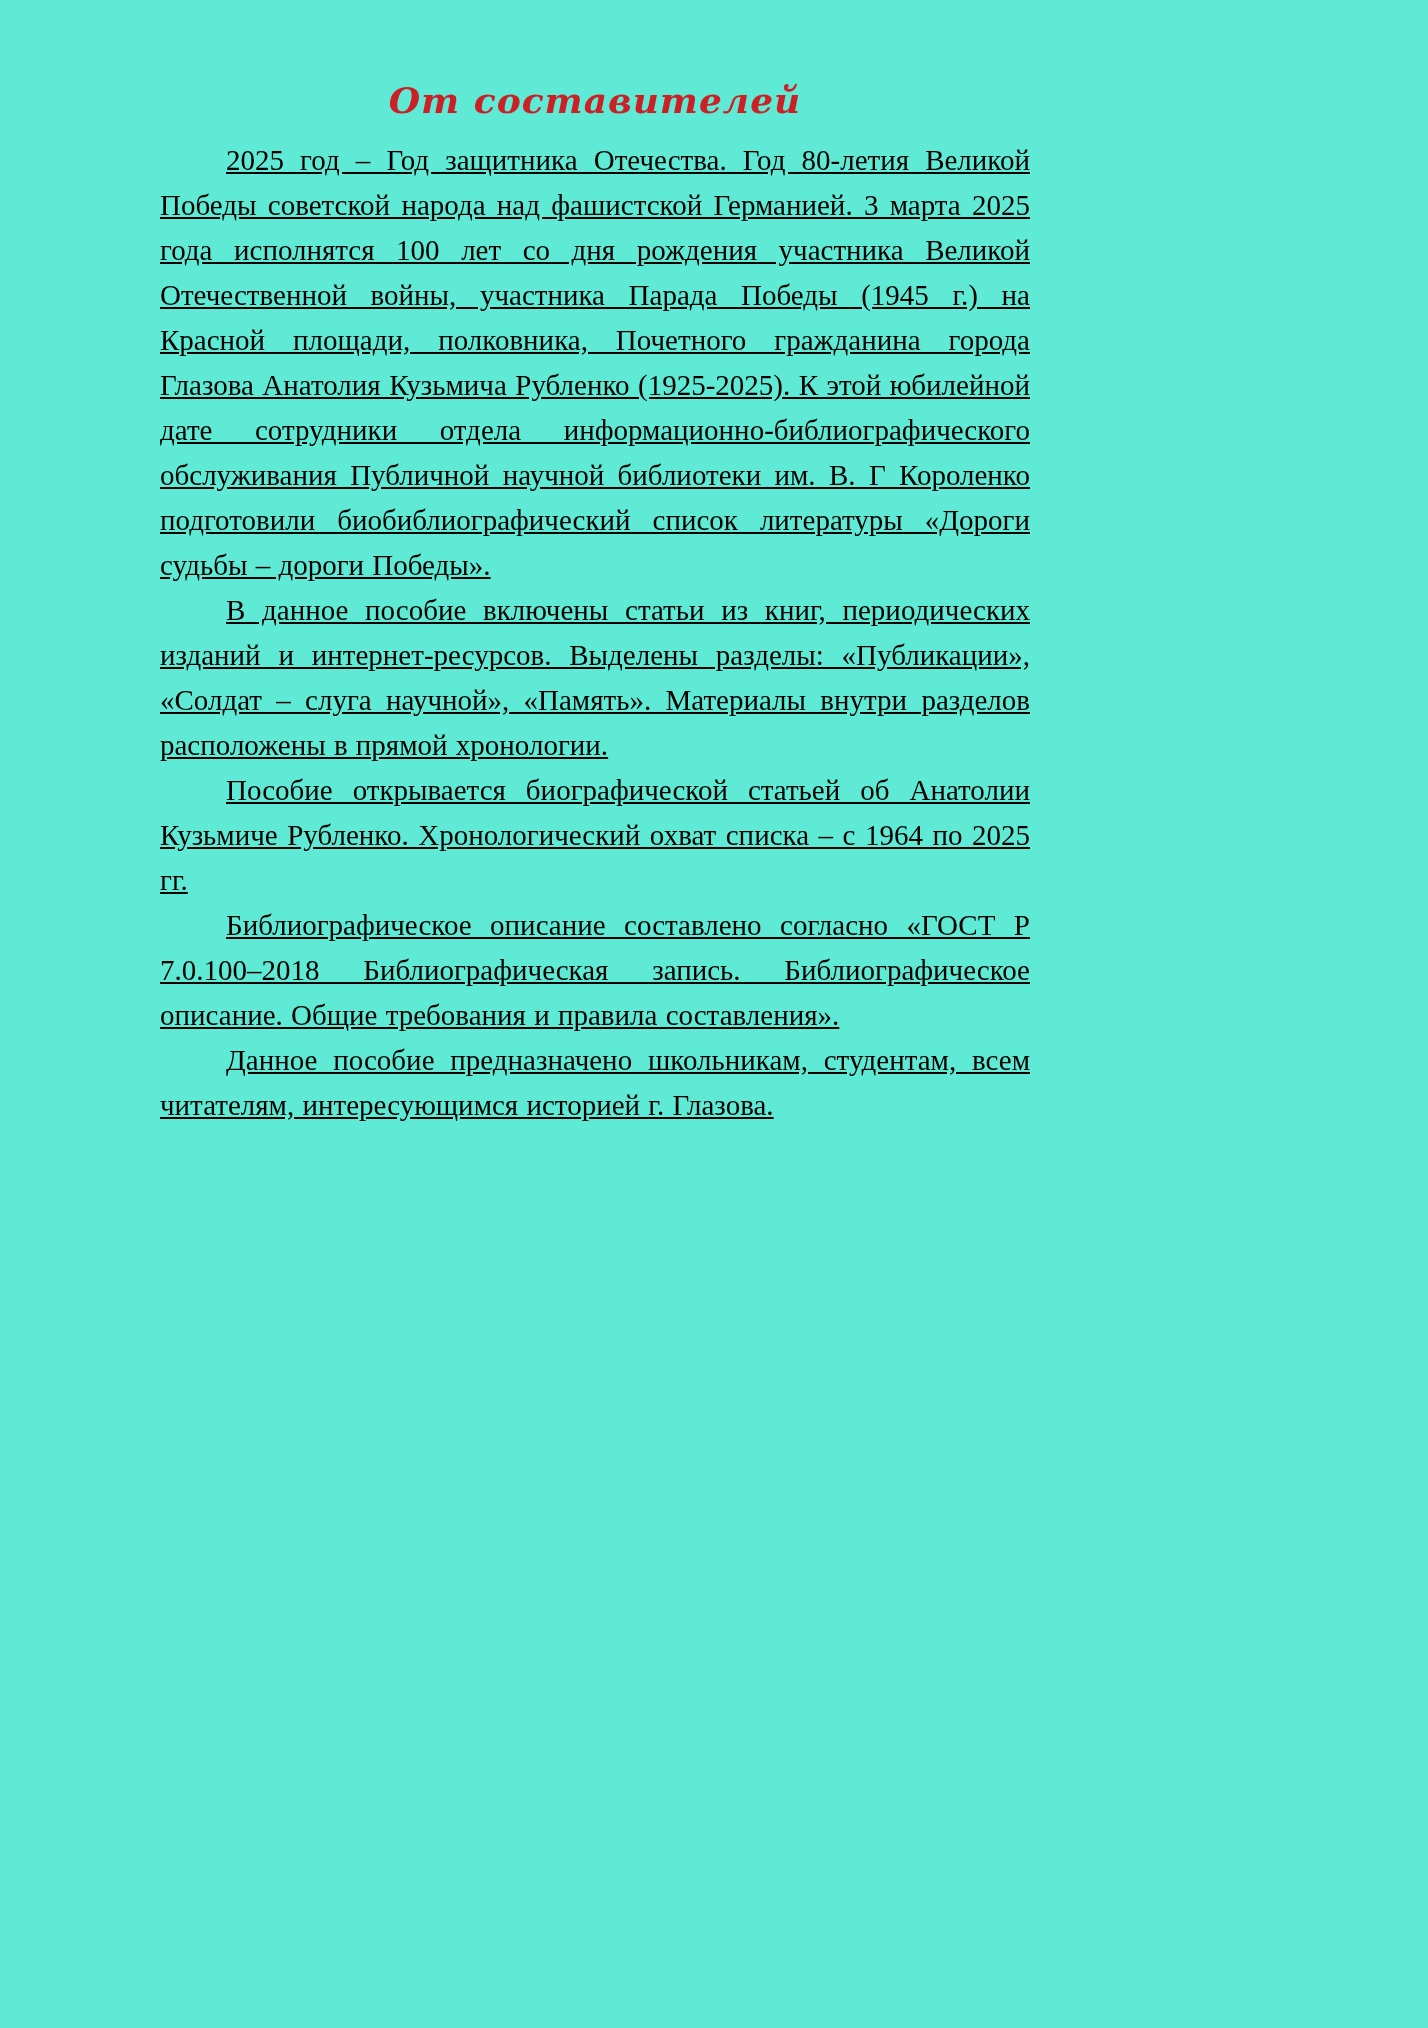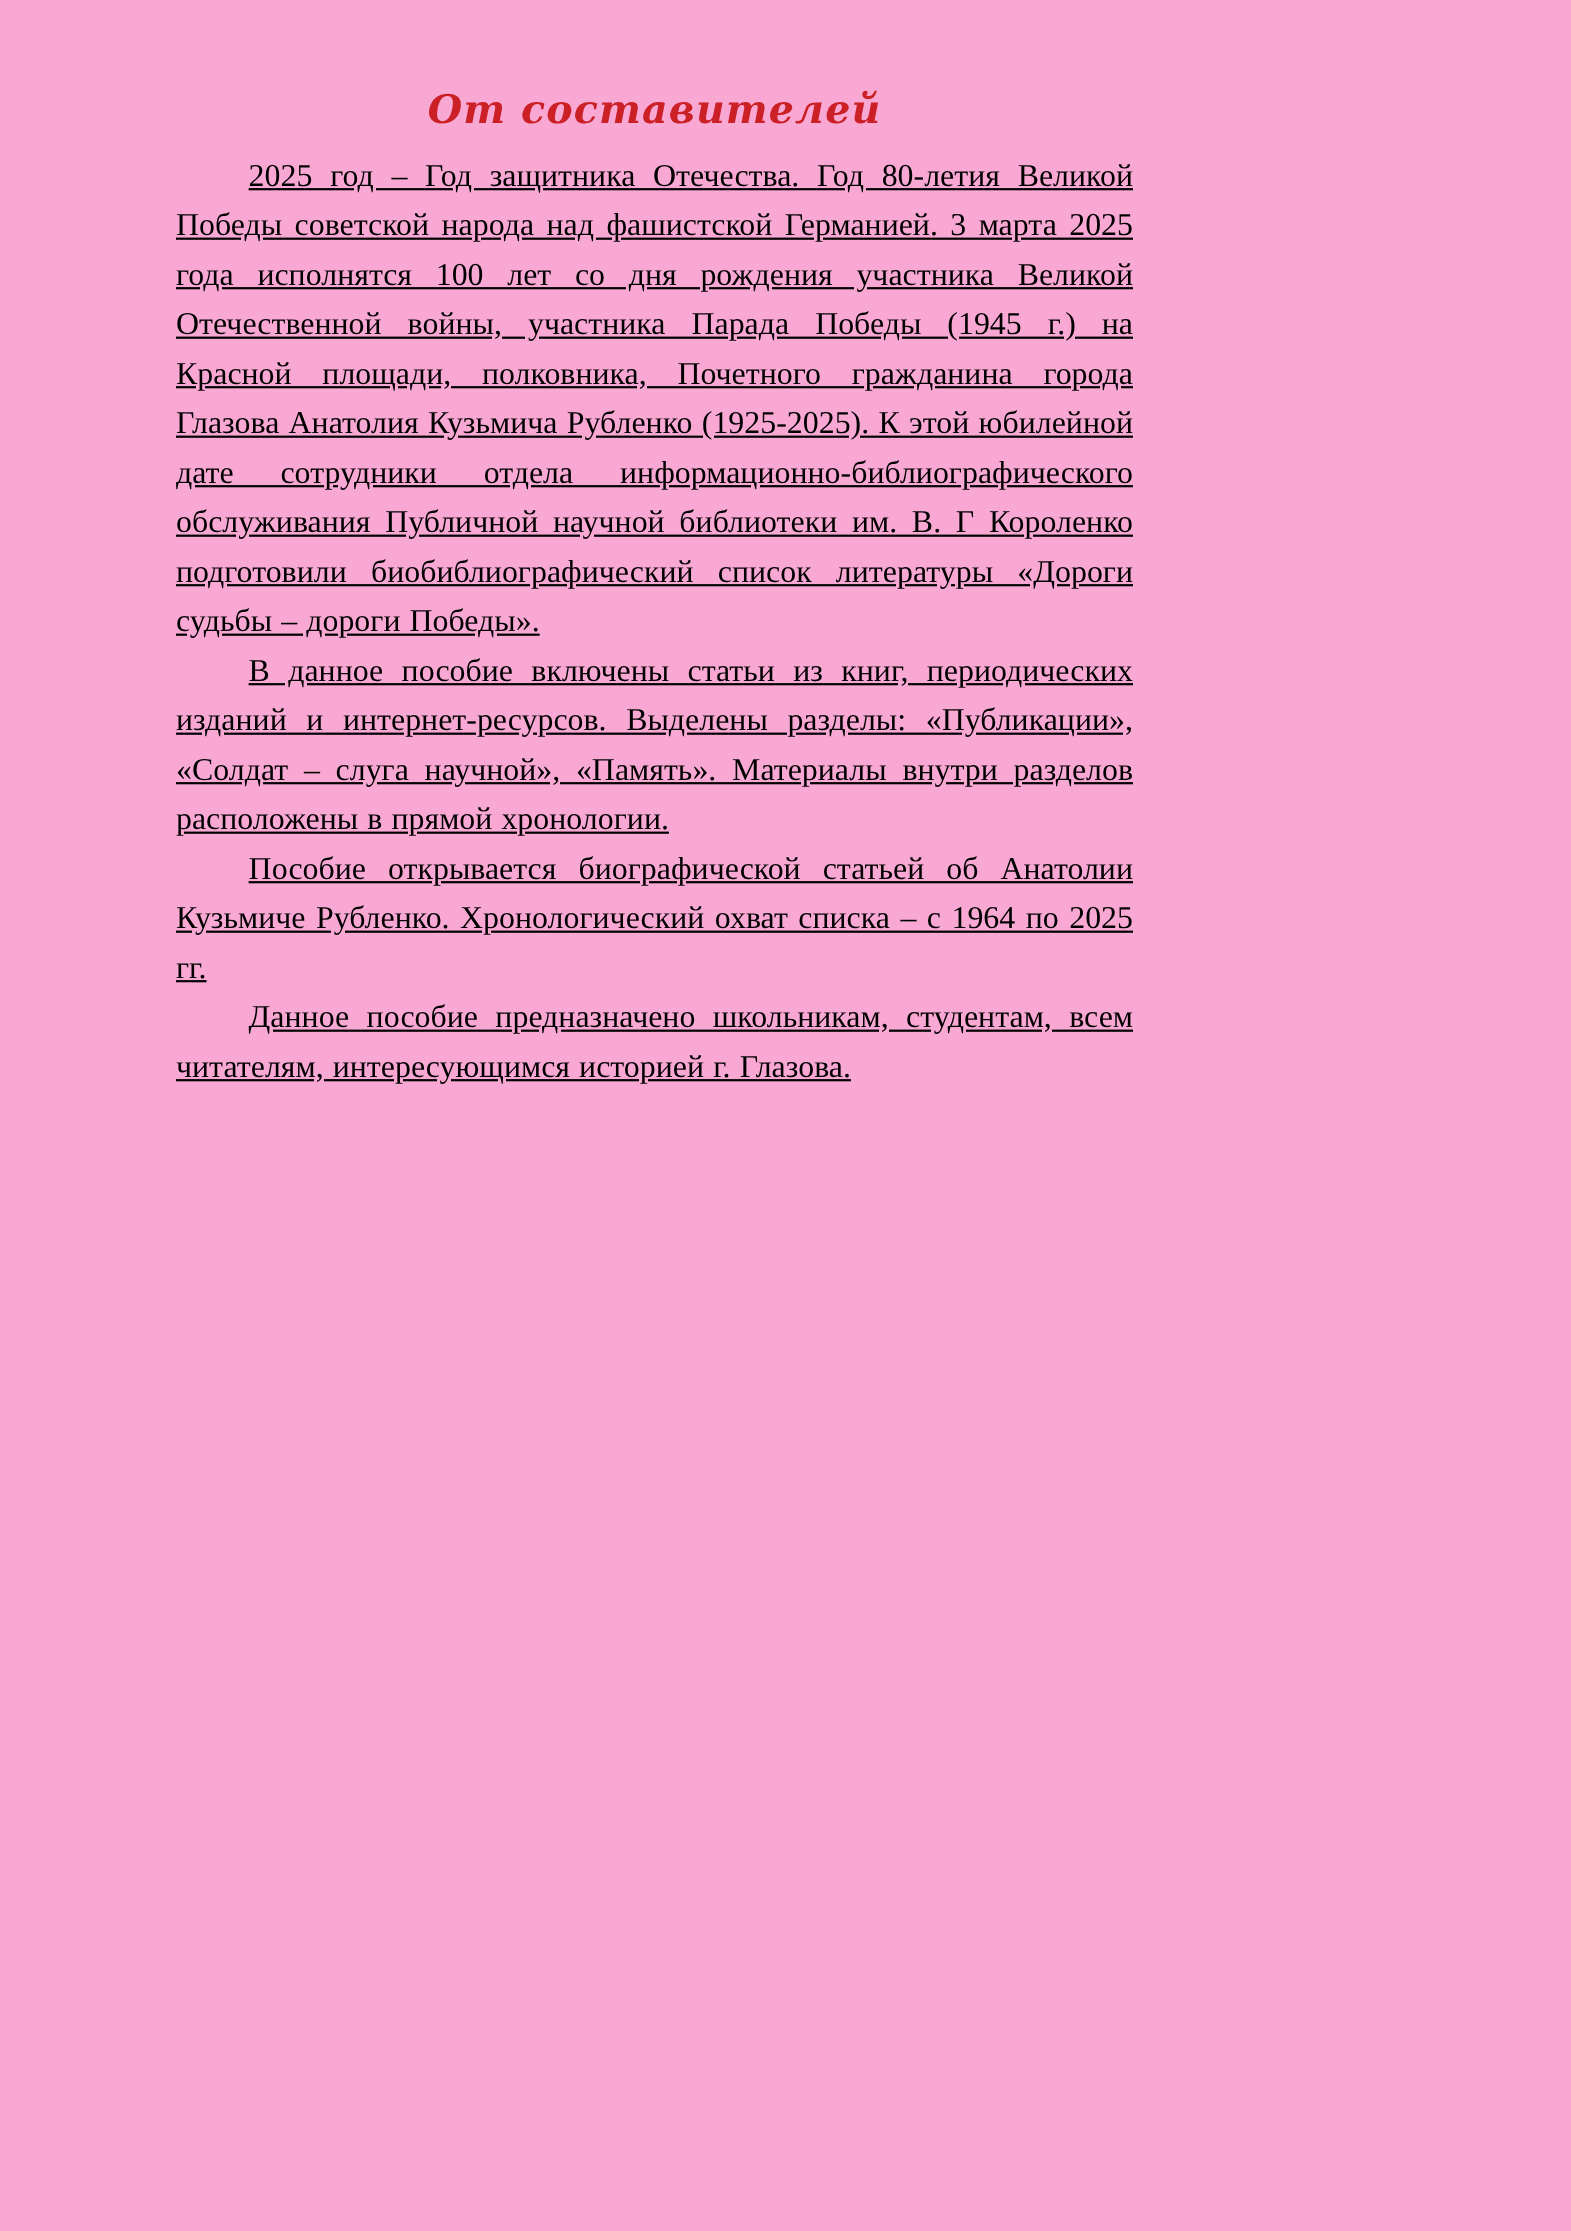--- a/index.html
+++ b/index.html
@@ -4,21 +4,21 @@
 <style>
   html, body {
     margin: 0;
     padding: 0;
     background: #ffffff;
   }
   .page {
     position: relative;
     width: 1428px;
     height: 2028px;
-    background: #f9a8d4;
+    background: #5eead4;
     overflow: hidden;
     font-family: "Liberation Serif", serif;
     color: #000000;
   }
   .content {
     box-sizing: border-box;
     margin-left: 160px;
     width: 870px;
     padding-top: 78px;
   }
@@ -49,16 +49,17 @@
 <div class="page">
   <div class="content">
     <h1 class="doc-title">От составителей</h1>
 
     <p class="para">2025 год – Год защитника Отечества. Год 80-летия Великой Победы советской народа над фашистской Германией. 3 марта 2025 года исполнятся 100 лет со дня рождения участника Великой Отечественной войны, участника Парада Победы (1945 г.) на Красной площади, полковника, Почетного гражданина города Глазова Анатолия Кузьмича Рубленко (1925-2025). К этой юбилейной дате сотрудники отдела информационно-библиографического обслуживания Публичной научной библиотеки им. В. Г Короленко подготовили биобиблиографический список литературы «Дороги судьбы – дороги Победы».</p>
 
     <p class="para">В данное пособие включены статьи из книг, периодических изданий и интернет-ресурсов. Выделены разделы: «Публикации», «Солдат – слуга научной», «Память». Материалы внутри разделов расположены в прямой хронологии.</p>
 
     <p class="para">Пособие открывается биографической статьей об Анатолии Кузьмиче Рубленко. Хронологический охват списка – с 1964 по 2025 гг.</p>
 
+    <p class="para">Библиографическое описание составлено согласно «ГОСТ Р 7.0.100–2018 Библиографическая запись. Библиографическое описание. Общие требования и правила составления».</p>
 
     <p class="para">Данное пособие предназначено школьникам, студентам, всем читателям, интересующимся историей г. Глазова.</p>
   </div>
 </div>
 
 </body></html>

